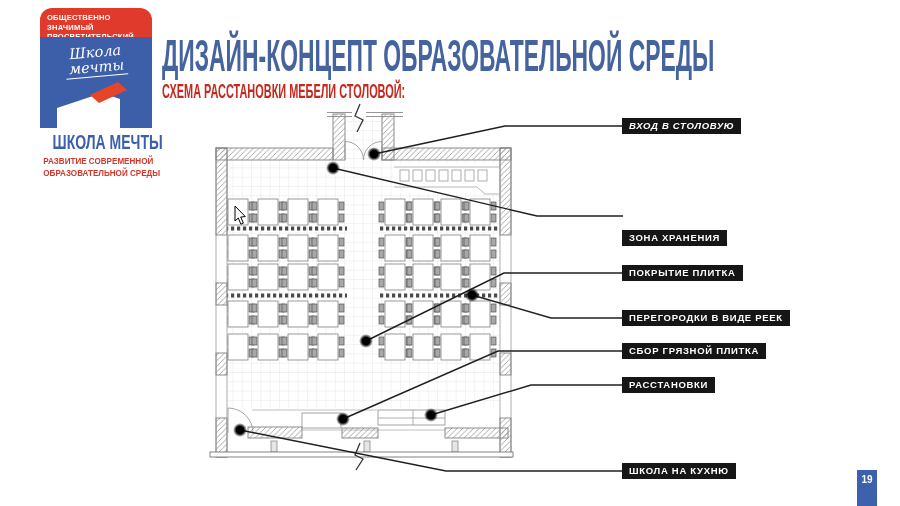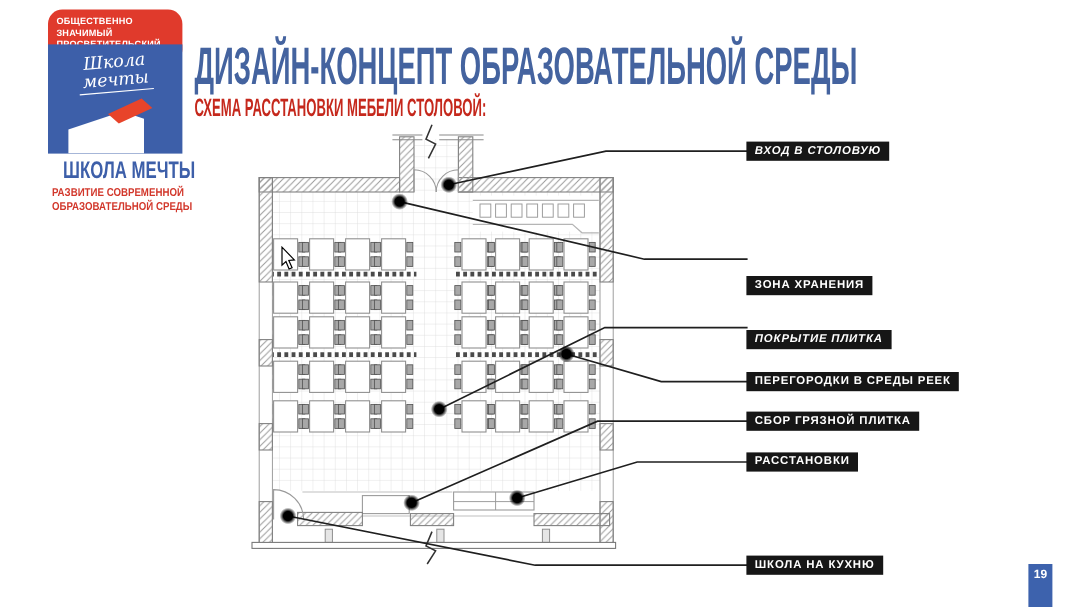--- a/index.html
+++ b/index.html
@@ -195,22 +195,22 @@
     <circle cx="343" cy="419" r="7"></circle>
       <circle cx="431" cy="415" r="7"></circle>
     <circle cx="240" cy="430" r="7"></circle>
   </g>
 
   <path d="M235,206 L235,221 L238.3,218 L240.9,224.2 L243.4,223.1 L240.7,217 L245.3,216.6 Z" fill="#fff" stroke="#000" stroke-width="1"></path>
 </svg>
 
 <div class="callout" style="top:118px;font-style:italic;">ВХОД В СТОЛОВУЮ</div>
 <div class="callout" style="top:192px;margin-top:38px;">ЗОНА ХРАНЕНИЯ</div>
-<div class="callout" style="top:275px;font-style:italic;">ПОКРЫТИЕ ПЛИТКА</div>
-<div class="callout" style="top:310px;">ПЕРЕГОРОДКИ В СРЕДЫ РЕЕК</div>
+<div class="callout" style="top:265px;">ПОКРЫТИЕ ПЛИТКА</div>
+<div class="callout" style="top:310px;">ПЕРЕГОРОДКИ В ВИДЕ РЕЕК</div>
 <div class="callout" style="top:343px;">СБОР ГРЯЗНОЙ ПЛИТКА</div>
 <div class="callout" style="top:377px;">РАССТАНОВКИ</div>
 <div class="callout" style="top:463px;">ШКОЛА НА КУХНЮ</div>
 
 <div class="abs page-badge">
   <div class="num">19</div>
   <div class="red"></div>
 </div>
 
 </body></html>

